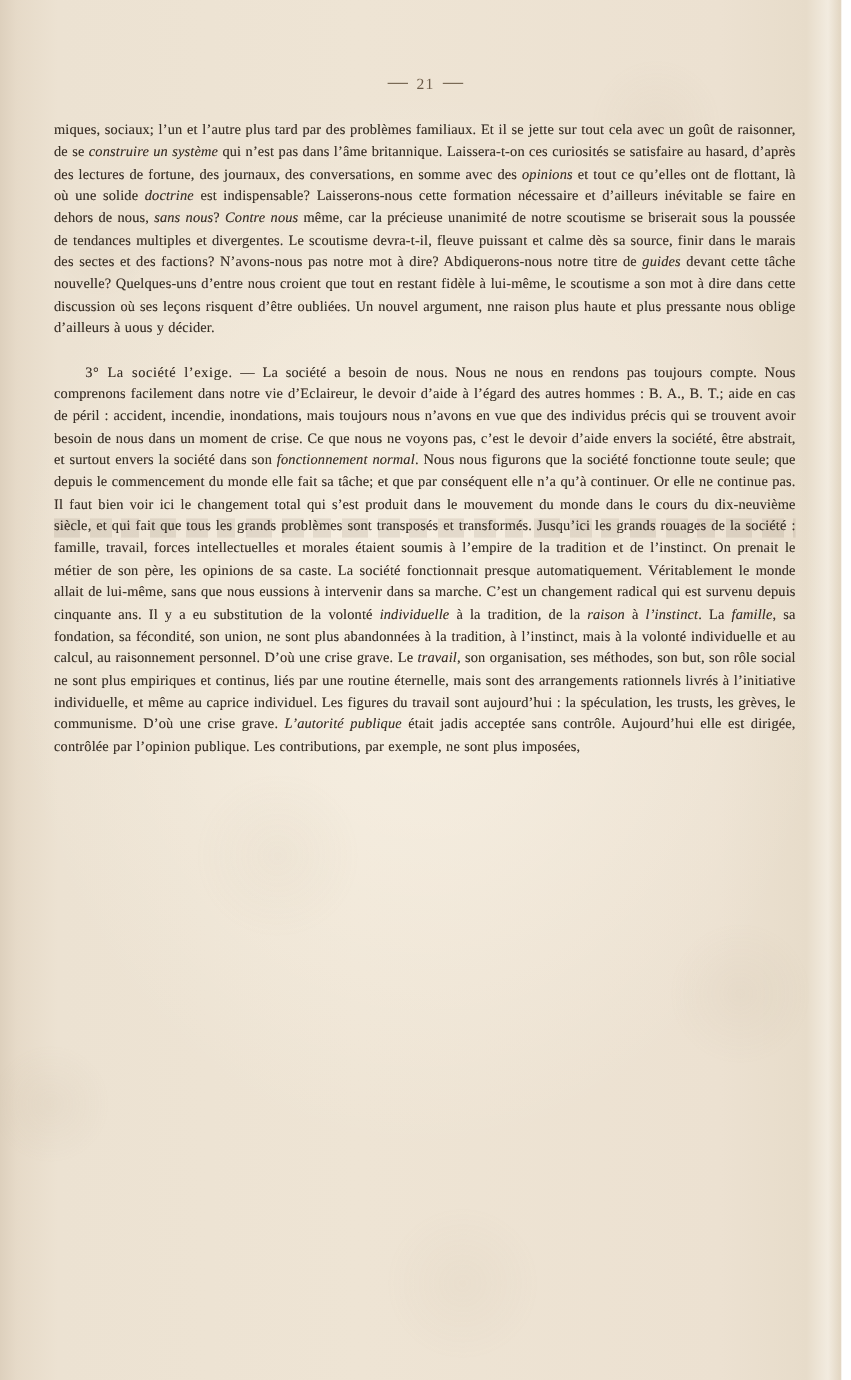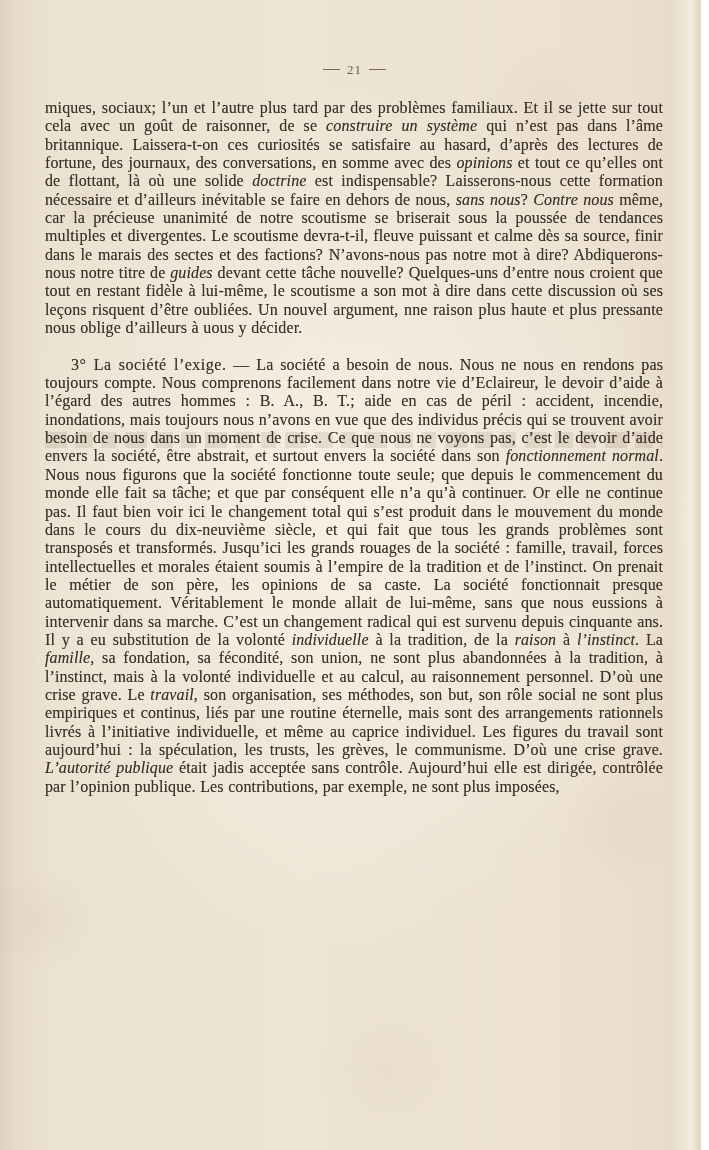--- a/index.html
+++ b/index.html
@@ -95,21 +95,21 @@
     position: absolute;
     left: 45px;
     top: 99px;
     width: 618px;
   }
 
   p.para {
     margin: 0;
     text-align: justify;
     text-align-last: left;
-    font-size: 16px;
+    font-size: 12px;
     line-height: 18.35px;
     letter-spacing: 0.12px;
     word-spacing: 0.4px;
     hyphens: none;
   }
 
   p.para + p.para {
     margin-top: 18.3px;
   }
 

